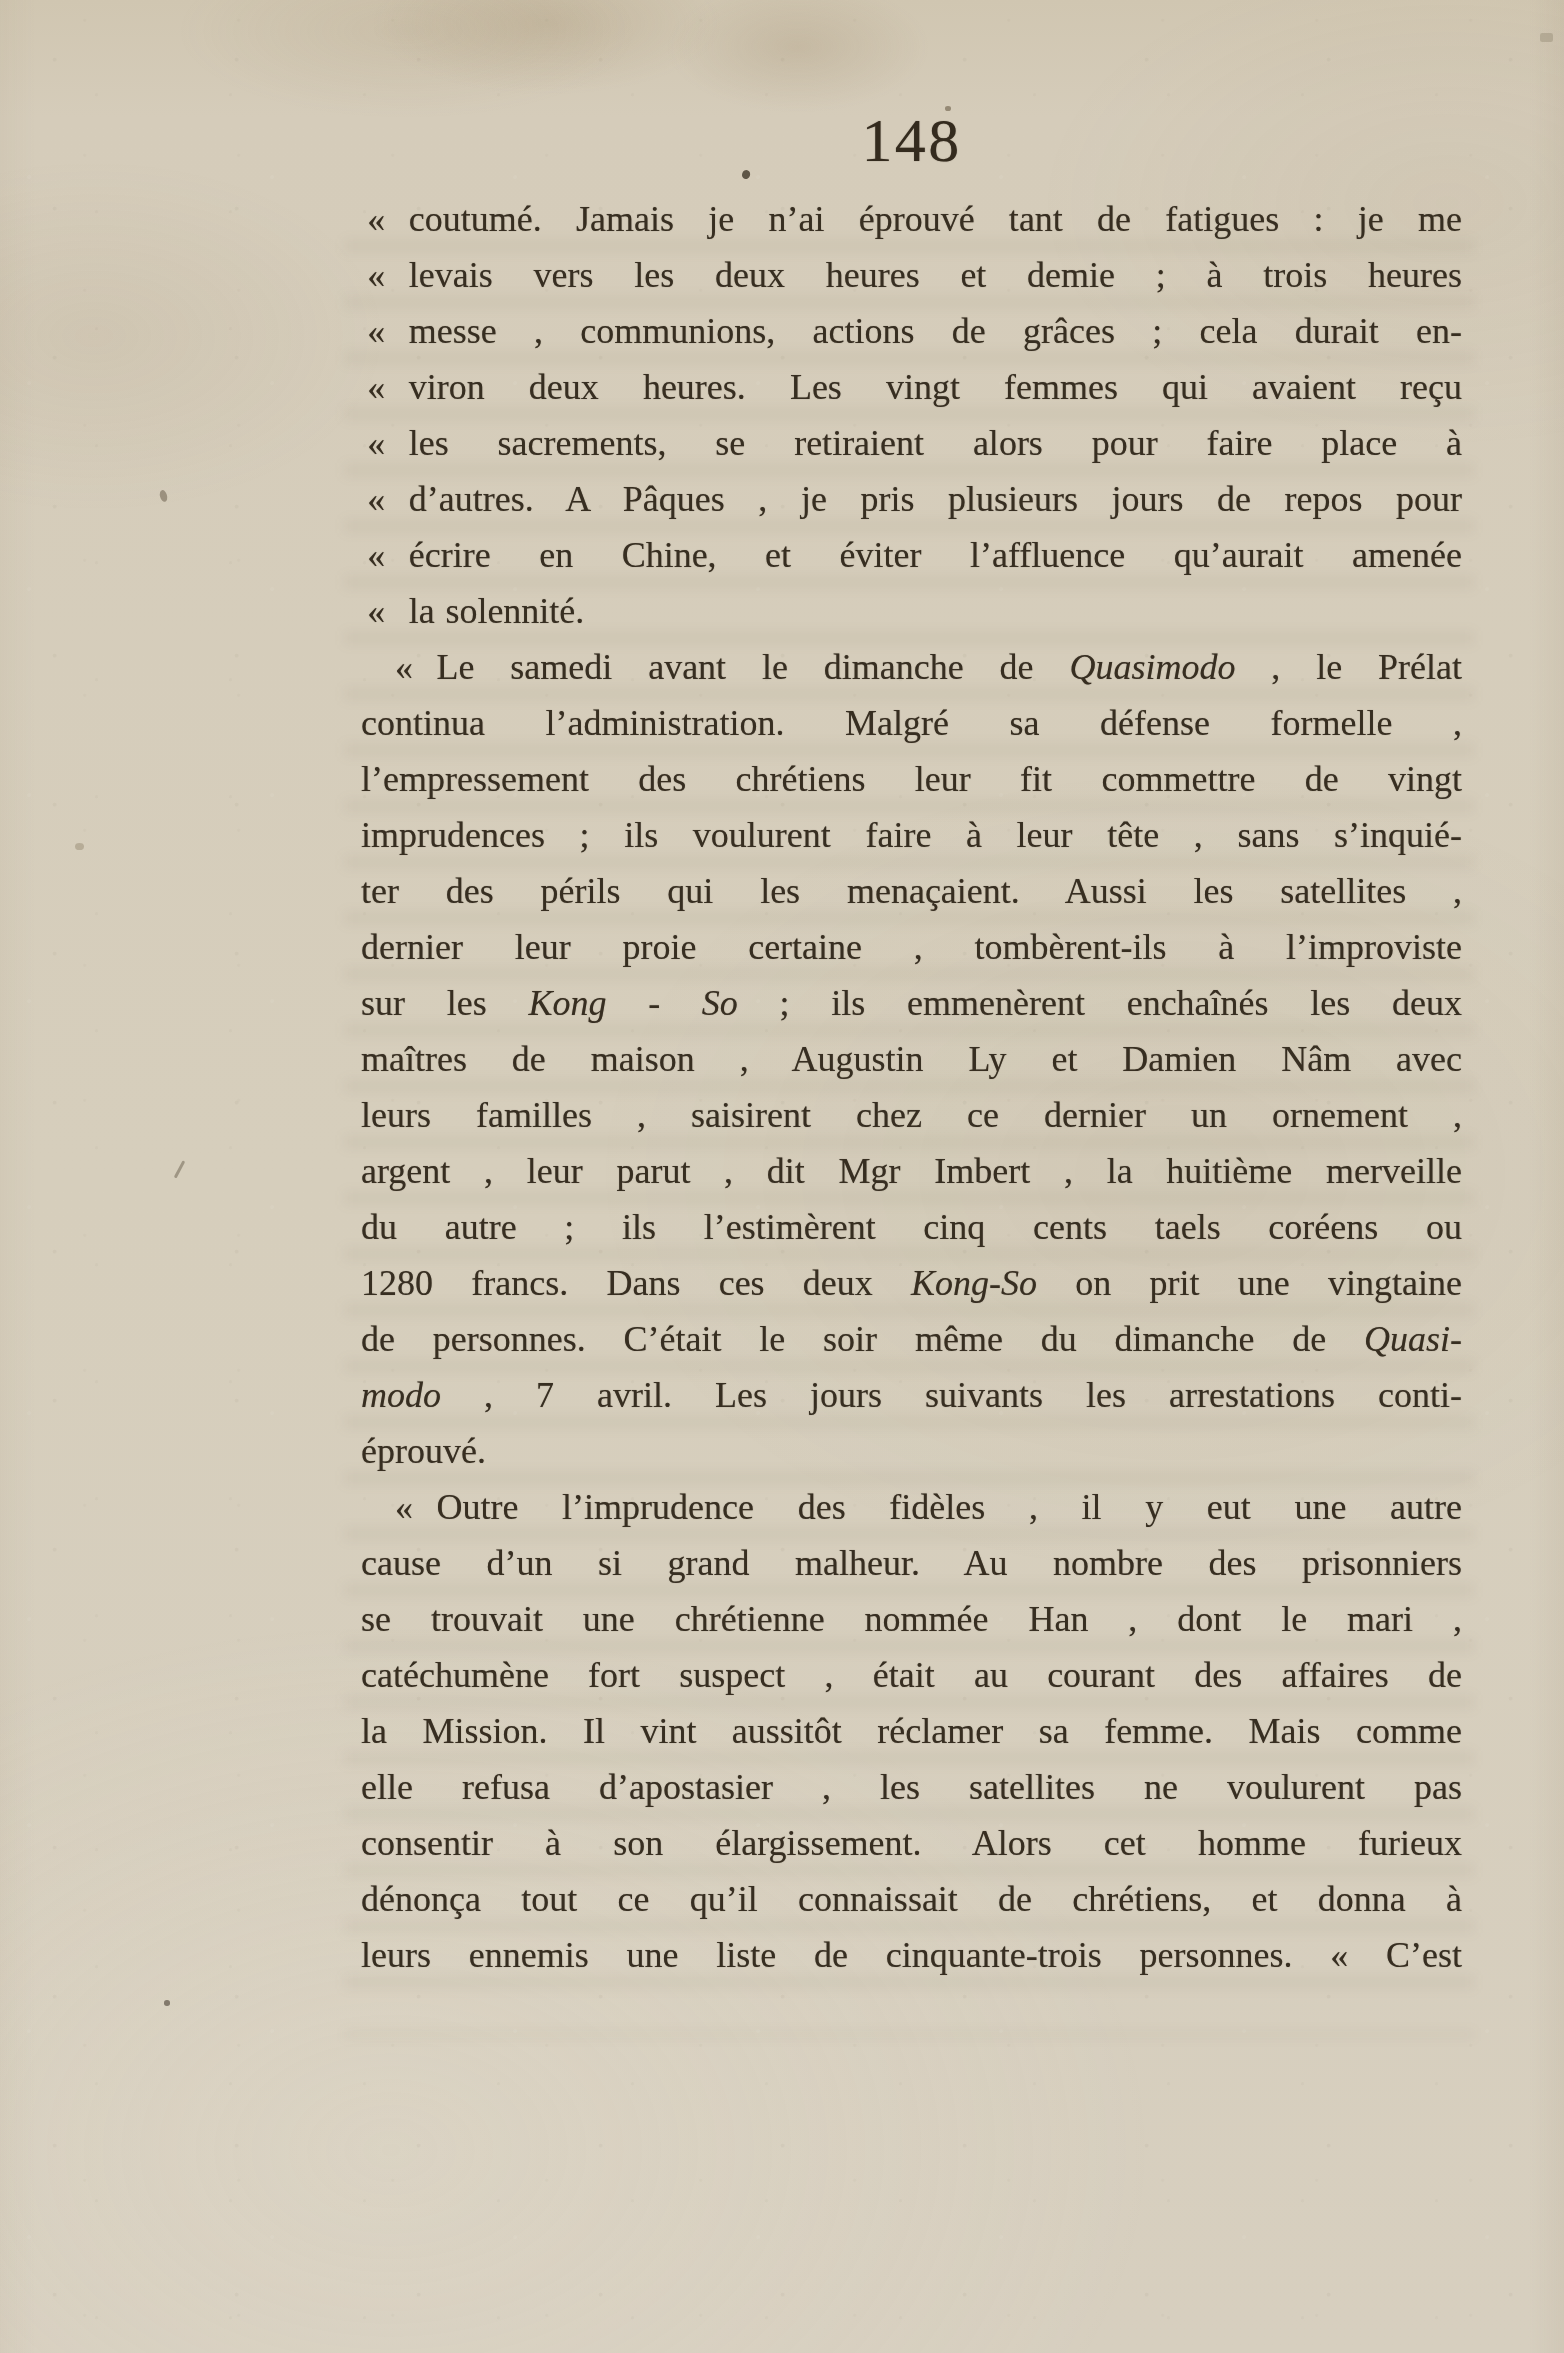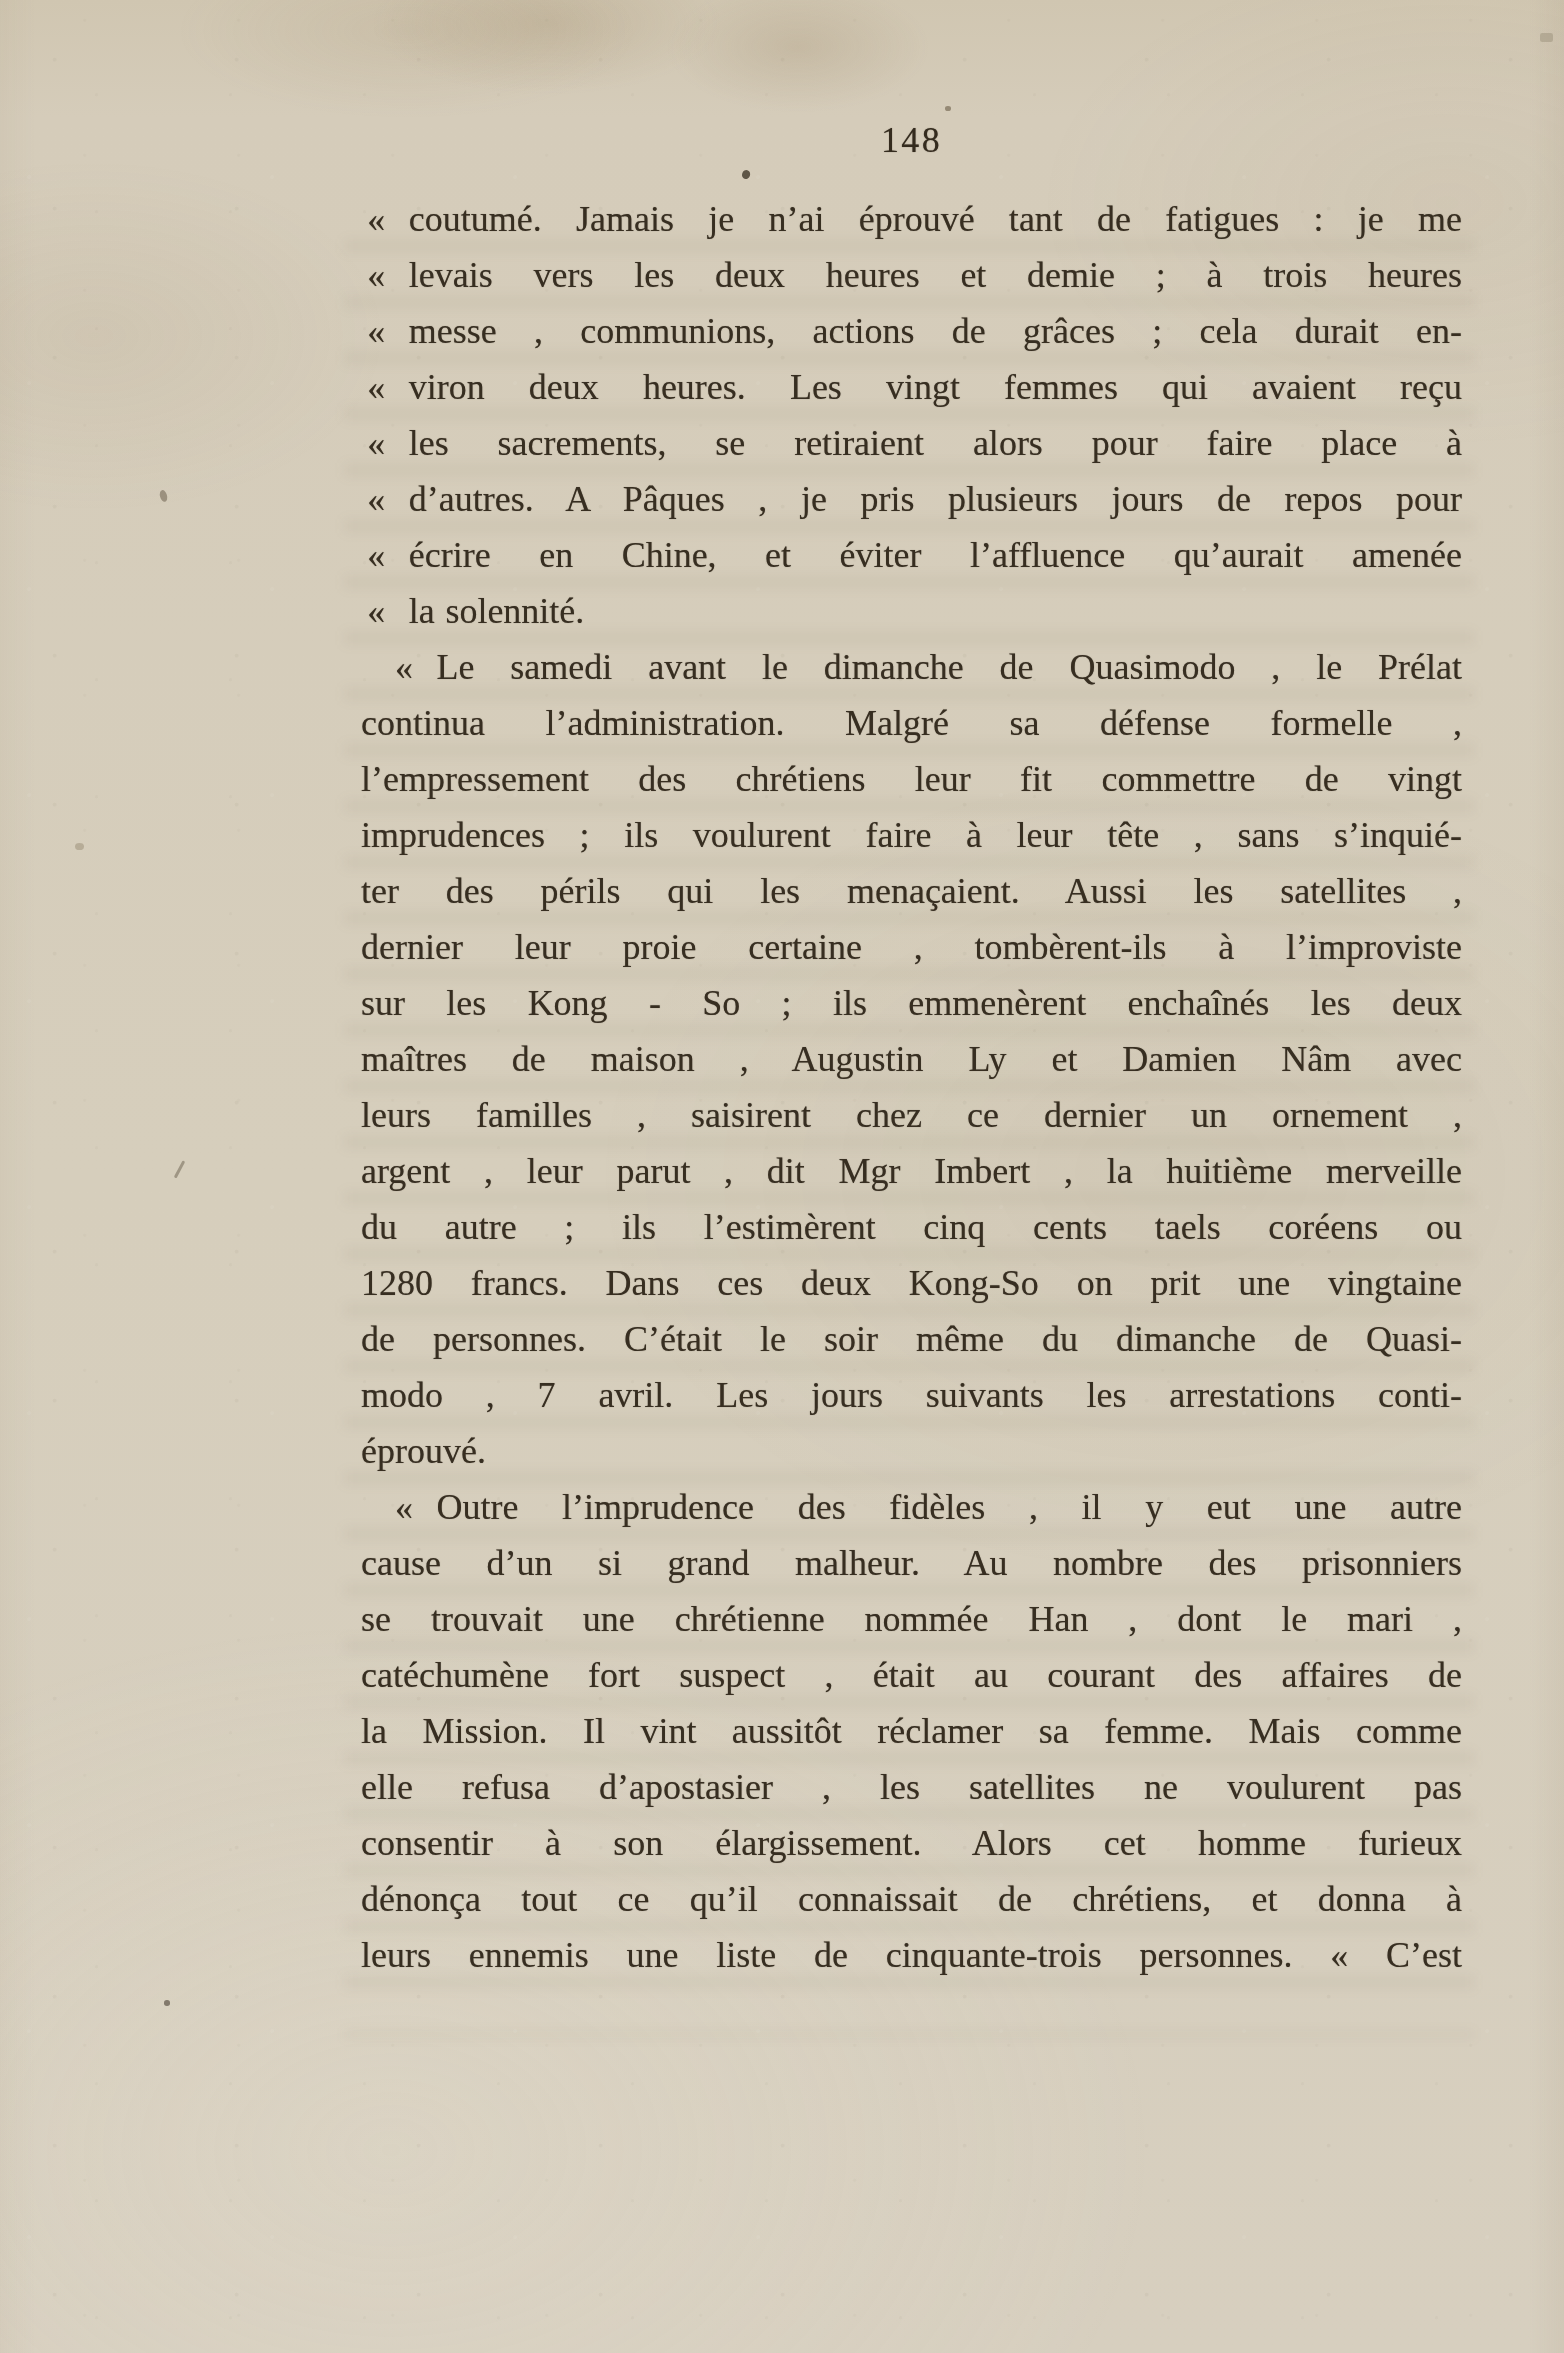--- a/index.html
+++ b/index.html
@@ -32,37 +32,37 @@
   .showthrough {
     position: absolute; left: 344px; top: 239px; width: 1130px; height: 1799px;
     pointer-events: none;
     background: repeating-linear-gradient(180deg,
       rgba(108,94,70,.06) 0 14px, transparent 14px 56px);
     filter: blur(5.5px);
   }
   .pagenum {
     position: absolute; left: 361px; top: 116px; width: 1101px;
     text-align: center;
-    font-size: 36px; line-height: 48px; letter-spacing: 2.3px;
+    font-size: 62px; line-height: 48px; letter-spacing: 2.3px;
     color: #342b1e;
     text-shadow: 0 0 1.1px rgba(52,44,33,.55);
   }
   .textblock {
     position: absolute; left: 361px; top: 191px; width: 1101px;
     color: #372e21;
     font-size: 36px; line-height: 56px;
     word-spacing: 1.6px;
     text-shadow: 0 0 0.9px rgba(53,45,34,.5);
   }
   .line { height: 56px; }
   .line.just { text-align: justify; text-align-last: justify; }
   .line.quote { text-indent: 6.3px; }
   .line.indent { text-indent: 34px; }
   .q { margin-right: 23.5px; }
-  .it { }
+  .it { font-style: italic; }
   .speck { position: absolute; pointer-events: none; border-radius: 50%; }
   .s1 { left: 742px;  top: 170px;  width: 7.8px; height: 9.4px; background: #41382b; opacity: .8; transform: rotate(20deg); }
   .s2 { left: 945px; top: 106px;  width: 5.5px;  height: 4.7px;  background: #6a5d47; opacity: .6; }
   .s3 { left: 160px;  top: 490px;  width: 7px;  height: 11.7px; background: #564a38; opacity: .45; transform: rotate(-15deg); }
   .s4 { left: 178px;  top: 1160px; width: 3.1px;  height: 19px; background: #5d5140; opacity: .45; transform: rotate(28deg); border-radius: 1.6px; }
   .s5 { left: 164px;  top: 2000px; width: 5.5px;  height: 5.5px;  background: #4a4034; opacity: .6; }
   .s6 { left: 1540px; top: 33px;   width: 12.5px; height: 8.6px; background: #9a8f7a; opacity: .5; border-radius: 2.3px; }
   .s7 { left: 75px;   top: 843px; width: 9.4px; height: 7px;  background: #7d7057; opacity: .35; }
 </style>
 </head>

